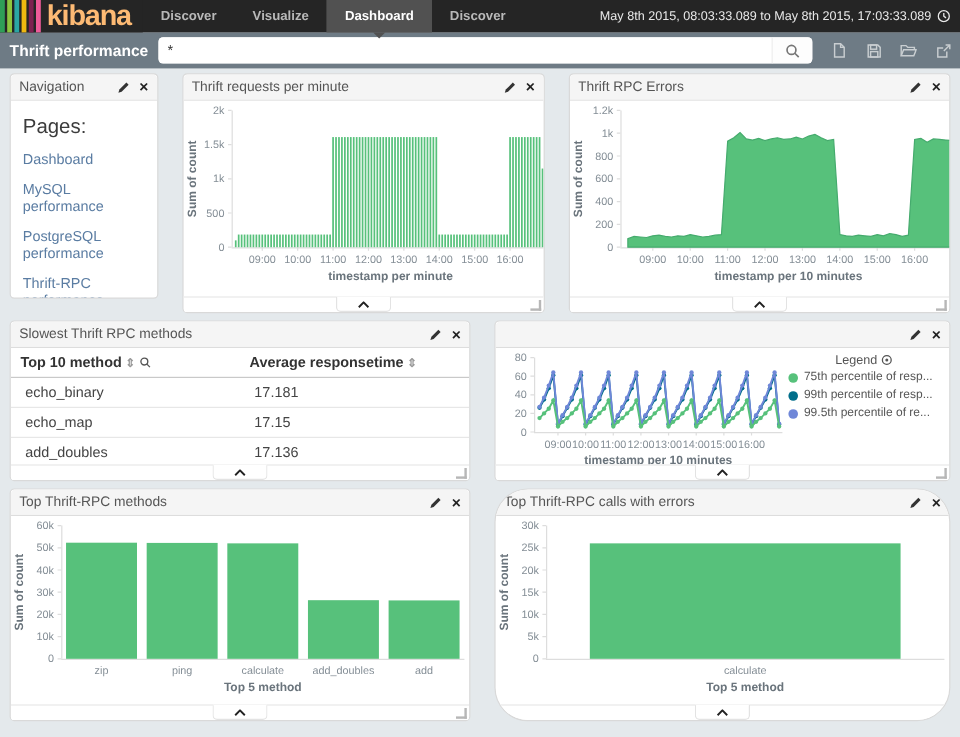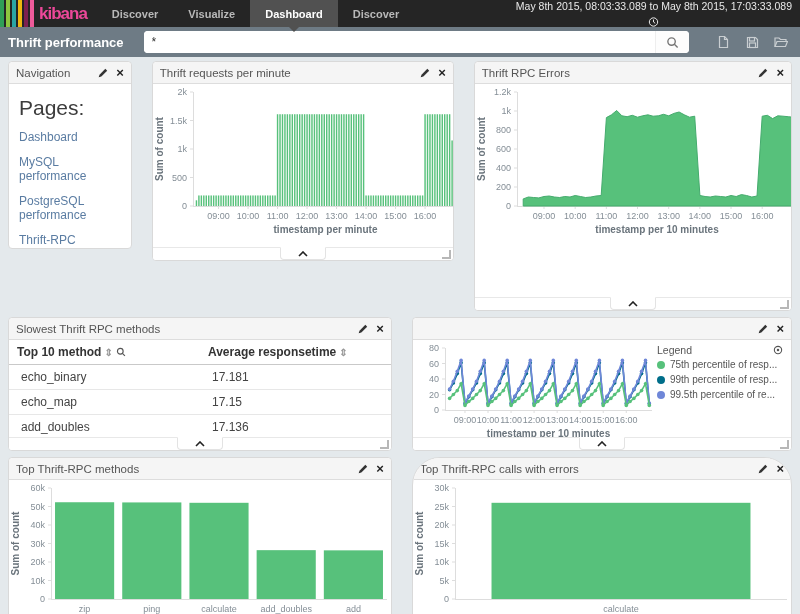--- a/index.html
+++ b/index.html
@@ -4,30 +4,30 @@
 <style>
   * { margin:0; padding:0; box-sizing:border-box; }
   html,body { width:800px; height:614px; overflow:hidden; }
   body { font-family:"Liberation Sans", sans-serif; background:#e4e9ec; }
 
   
   .navbar { height:27px; background:#252525; display:flex; align-items:stretch; position:relative; }
   .brand { display:flex; align-items:center; padding:0 10px 0 0; background:#252525; }
   .logo-stripes { display:flex; height:27px; margin-right:3px; }
   .logo-stripes i { display:block; width:4px; height:100%; margin-right:2px; }
-  .brand-text { color:#ec4899; font-size:17px; font-weight:bold; letter-spacing:-1px; line-height:25px; }
+  .brand-text { color:#fdba74; font-size:24px; font-weight:bold; letter-spacing:-1px; line-height:25px; }
   .nav-tabs { display:flex; align-items:stretch; }
   .nav-tab { color:#b9b9b9; font-size:11px; font-weight:bold; padding:0 15px; display:flex; align-items:center; cursor:pointer; position:relative; }
   .nav-tab.active { background:#515151; color:#fff; }
   .nav-tab.active::after { content:""; position:absolute; left:50%; bottom:-5px; margin-left:-5px;
      border-left:5px solid transparent; border-right:5px solid transparent; border-top:5px solid #515151; z-index:5; }
-  .nav-right { margin-left:auto; display:flex; align-items:center; padding-right:8px; color:#e8e8e8; font-size:10.5px; gap:5px;flex-direction:column; }
+  .nav-right { margin-left:auto; display:flex; align-items:center; padding-right:8px; color:#e8e8e8; font-size:10.5px; gap:5px; }
 
   
-  .toolbar { height:30px; background:#6e7b85; display:flex; align-items:center; padding:0 8px; gap:20px; }
+  .toolbar { height:30px; background:#6e7b85; display:flex; align-items:center; padding:0 8px; gap:8px; }
   .dash-title { color:#fff; font-size:13px; font-weight:bold; white-space:nowrap; }
   .query-wrap { flex:0 0 auto; width:545px; height:22px; background:#fff; border-radius:4px; display:flex; align-items:center; overflow:hidden; }
   .query-input { flex:1; border:none; outline:none; height:100%; padding:0 8px; font-size:12px; color:#333; font-family:"Liberation Sans",sans-serif; }
   .query-btn { width:34px; height:100%; border:none; border-left:1px solid #eee; background:#fdfdfd; display:flex; align-items:center; justify-content:center; cursor:pointer; }
   .tool-icons { display:flex; align-items:center; gap:0; margin-left:auto; }
   .tool-btn { width:29px; height:30px; display:flex; align-items:center; justify-content:center; cursor:pointer; }
 
   
   .grid { padding:4px 8px 0 8px; }
   .row { display:flex; gap:20px; margin-bottom:6px; align-items:flex-start; }
@@ -39,32 +39,32 @@
   .close-x { font-size:13px; font-weight:bold; color:#222; line-height:1; }
   .panel-footer { position:absolute; left:0; right:0; bottom:0; height:13px; border-top:1px solid #e8e8e8; background:#fff; }
   .collapse-tab { position:absolute; left:50%; top:-1px; transform:translateX(-50%); width:46px; height:13px;
      background:#fff; border:1px solid #e3e3e3; border-top:1px solid #fff; border-radius:0 0 4px 4px;
      display:flex; align-items:center; justify-content:center; cursor:pointer; }
   .resize-handle { position:absolute; right:2px; bottom:1px; width:9px; height:9px; cursor:nwse-resize;
      border-right:2px solid #b7b7b7; border-bottom:2px solid #b7b7b7; }
 
   
   .nav-panel-body { padding:12px 10px; }
-  .pages-heading { font-size:21px; color:#3c3c3c; margin-bottom:10px; }
+  .pages-heading { font-size:17px; color:#3c3c3c; margin-bottom:10px; }
   .page-link { display:block; font-size:12px; color:#5a7ca2; text-decoration:none; margin-bottom:11px; cursor:pointer; }
 
   
   .chart-host { display:block; }
   svg text.tick { font-family:"Liberation Sans",sans-serif; font-size:9px; fill:#848e96; }
   svg text.axis-label { font-family:"Liberation Sans",sans-serif; font-size:10px; font-weight:bold; fill:#6a747c; }
 
   
   .pct-body { display:flex; padding:2px 4px 0 4px; }
   .legend { width:136px; padding:2px 4px 0 0; font-size:10px; color:#555; }
-  .legend-head { display:flex; align-items:center; justify-content:space-between; gap:3px; font-size:10.5px; color:#555; margin-bottom:3px; cursor:pointer; }
+  .legend-head { display:flex; align-items:center; justify-content:center; gap:3px; font-size:10.5px; color:#555; margin-bottom:3px; cursor:pointer; }
   .legend-item { display:flex; align-items:center; gap:5px; margin-bottom:4px; cursor:pointer; white-space:nowrap; }
   .legend-item .dot { width:8px; height:8px; border-radius:50%; flex:0 0 auto; }
 
   
   .tbl { width:100%; border-collapse:collapse; font-size:12px; }
   .tbl th { text-align:left; color:#333; font-weight:bold; padding:5px 8px; border-bottom:1px solid #c9c9c9; cursor:pointer; white-space:nowrap; }
   .tbl td { color:#444; padding:5px 12px; border-bottom:1px solid #e7e7e7; }
   .sort-glyph { color:#999; font-size:10px; margin-left:3px; }
 </style>
 </head>
@@ -316,21 +316,21 @@
       <div class="panel-footer">
         <div class="collapse-tab">
           <svg width="10" height="6" viewBox="0 0 10 6">
               <polyline points="1,5 5,1 9,5" fill="none" stroke="#222" stroke-width="1.6"></polyline>
             </svg>
         </div>
       </div>
       <div class="resize-handle"></div>
     </div>
 
-    <div class="panel" style="width:332px; height:250px;">
+    <div class="panel" style="width:332px; height:200px;">
       <div class="panel-header">
         <span class="panel-title">Thrift RPC Errors</span>
         <span class="panel-tools">
           <span class="icon-btn">
             <svg width="10" height="10" viewBox="0 0 12 12">
                 <path d="M0.8 11.2l1-3.2 7-7 2.2 2.2-7 7z" fill="#333"></path>
               </svg>
           </span>
           <span class="icon-btn close-x">×</span>
         </span>

